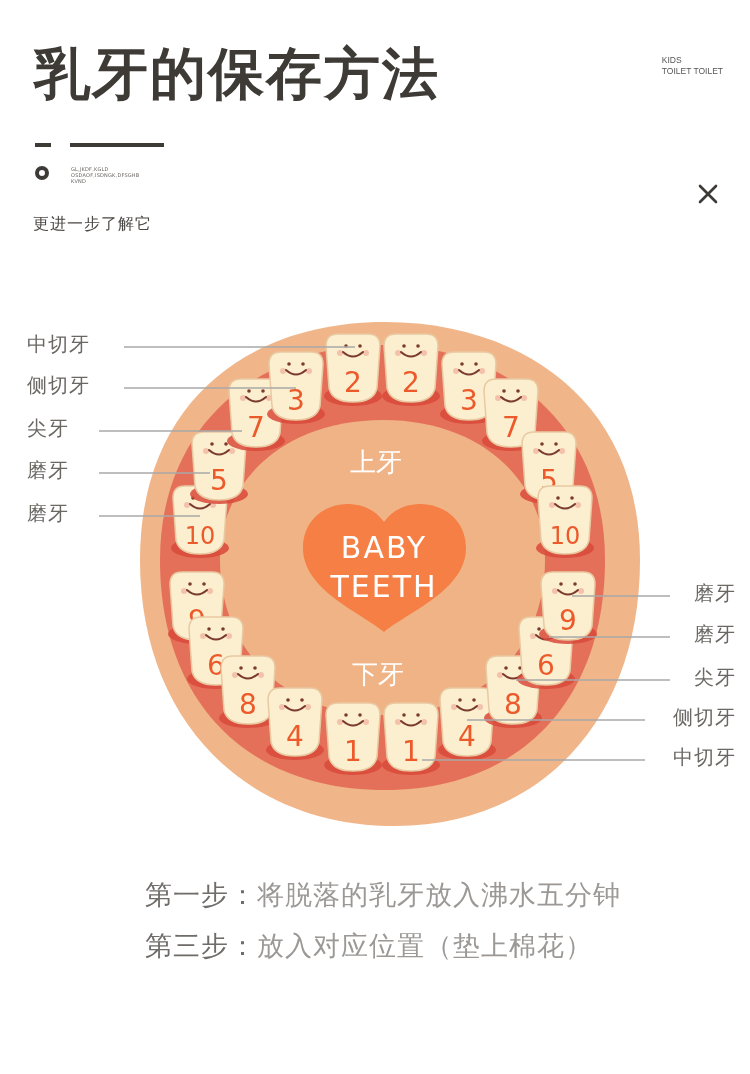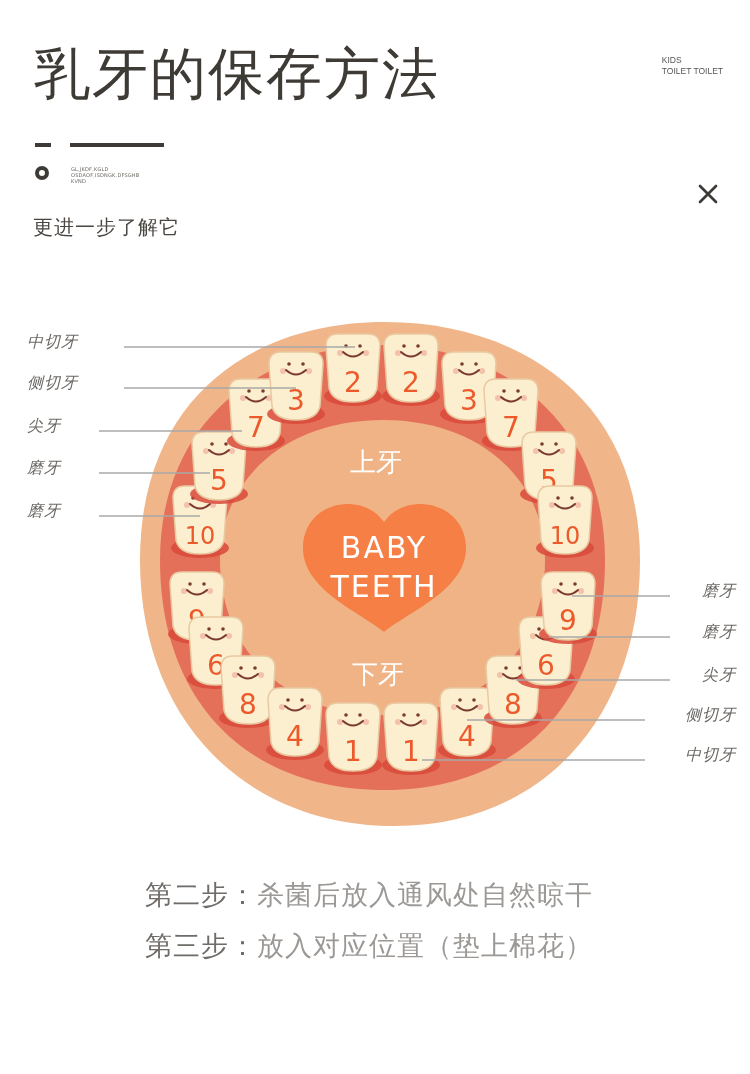--- a/index.html
+++ b/index.html
@@ -1,32 +1,32 @@
 <!DOCTYPE html>
 <html><head>
 <meta charset="utf-8">
 <style>
   * { margin: 0; padding: 0; box-sizing: border-box; }
   html, body { width: 750px; height: 1074px; background: #ffffff; overflow: hidden; }
   body { position: relative; font-family: "DejaVu Sans", "Liberation Sans", sans-serif; color: #3f3b37; }
 
-  .title { position: absolute; left: 34px; top: 46px; font-size: 56px; font-weight: normal; letter-spacing: 2px; color: #3e3a36; line-height: 1; }
+  .title { position: absolute; left: 34px; top: 46px; font-size: 56px; font-weight: bold; letter-spacing: 2px; color: #3e3a36; line-height: 1; }
   .dash-short { position: absolute; left: 35px; top: 143px; width: 16px; height: 4px; background: #3e3a36; }
   .dash-long { position: absolute; left: 70px; top: 143px; width: 94px; height: 4px; background: #3e3a36; }
   .ring { position: absolute; left: 35px; top: 166px; width: 14px; height: 14px; border: 4px solid #3e3a36; border-radius: 50%; }
   .tiny-text { position: absolute; left: 71px; top: 166px; font-size: 5px; line-height: 6px; color: #6b6762; letter-spacing: 0.2px; }
   .tiny-text div { white-space: nowrap; }
-  .subtitle { position: absolute; left: 33px; top: 214px; font-size: 20px; color: #4a4642; letter-spacing: 1px; }
+  .subtitle { position: absolute; left: 33px; top: 214px; font-size: 16px; color: #4a4642; letter-spacing: 1px; }
 
   .brand { position: absolute; right: 27px; top: 55px; text-align: left; font-family: "Liberation Sans", sans-serif; font-size: 8.5px; line-height: 11px; color: #555; }
   .close-btn { position: absolute; left: 696px; top: 182px; width: 24px; height: 24px; cursor: pointer; }
 
   .diagram { position: absolute; left: 0; top: 0; width: 750px; height: 1074px; }
 
-  .label { position: absolute; font-size: 16px; color: #6b6864; letter-spacing: 1px; line-height: 1; white-space: nowrap; font-style: italic; }
+  .label { position: absolute; font-size: 20px; color: #6b6864; letter-spacing: 1px; line-height: 1; white-space: nowrap; }
   .label.left { left: 27px; }
   .label.right { right: 14px; text-align: right; }
 
   .steps { position: absolute; left: 145px; top: 869px; }
   .step { font-size: 27px; line-height: 51px; white-space: nowrap; letter-spacing: 1px; }
   .step .step-k { color: #6f6c69; }
   .step .step-v { color: #9b9895; }
 </style>
 </head>
 <body>
@@ -295,18 +295,18 @@
 <div id="right-labels">
     <div class="label right" style="top: 583px;">磨牙</div>
     <div class="label right" style="top: 624px;">磨牙</div>
     <div class="label right" style="top: 667px;">尖牙</div>
     <div class="label right" style="top: 707px;">侧切牙</div>
     <div class="label right" style="top: 747px;">中切牙</div>
   </div>
 
 <div class="steps">
   <div class="step">
-    <span class="step-k">第二步：</span><span class="step-v">杀菌后放入通风处自然晾干</span>
+    <span class="step-k">第一步：</span><span class="step-v">将脱落的乳牙放入沸水五分钟</span>
   </div>
   <div class="step">
     <span class="step-k">第三步：</span><span class="step-v">放入对应位置（垫上棉花）</span>
   </div>
 </div>
 
 </body></html>

